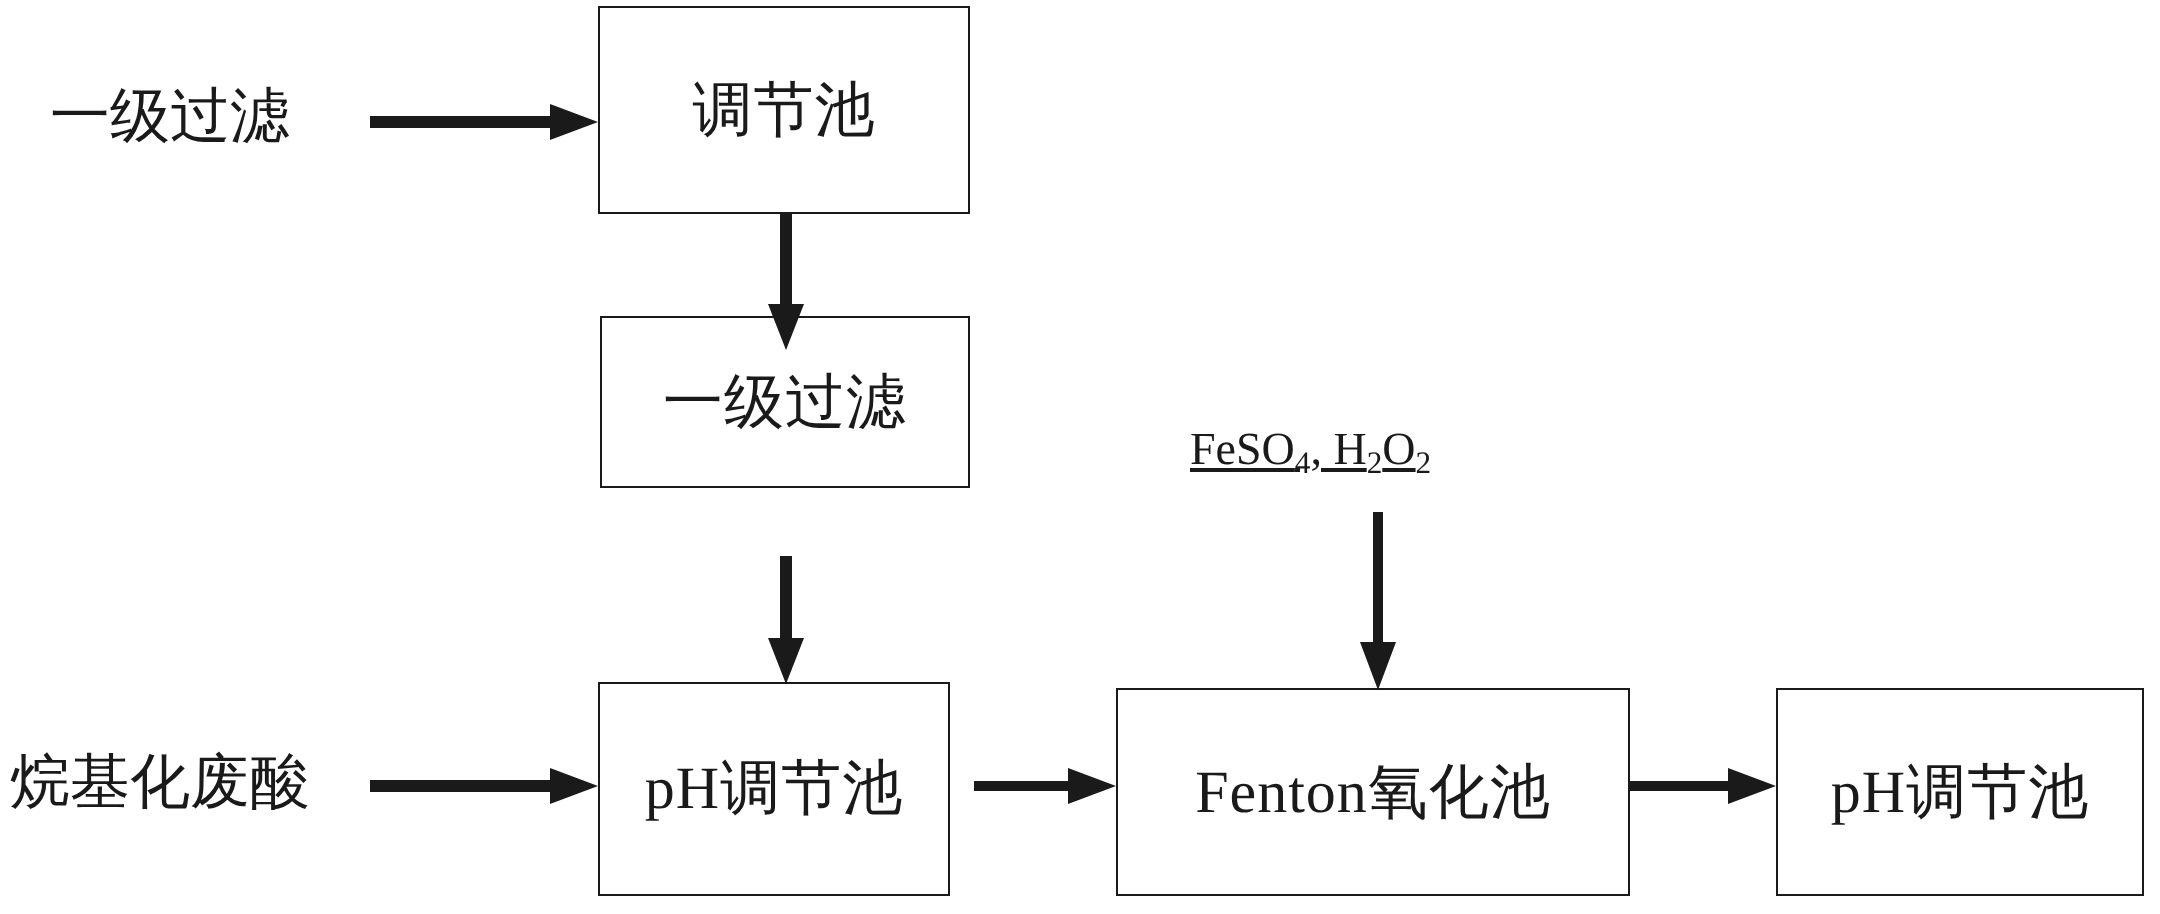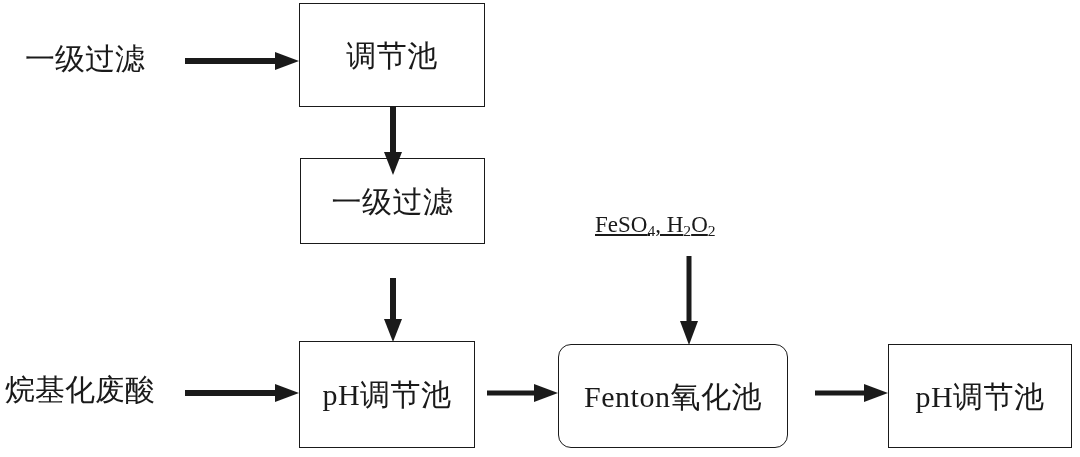--- a/index.html
+++ b/index.html
@@ -67,31 +67,31 @@
   </div>
 
   <div class="node" style="left:300px; top:158px; width:185px; height:86px;">
     <span class="node-label">一级过滤</span>
   </div>
 
   <div class="node" style="left:299px; top:341px; width:176px; height:107px;">
     <span class="node-label">pH调节池</span>
   </div>
 
-  <div class="node" style="left:558px; top:344px; width:230px; height:104px;border-radius:13px;">
+  <div class="node" style="left:558px; top:344px; width:257px; height:104px;">
     <span class="node-label">Fenton氧化池</span>
   </div>
 
   <div class="node" style="left:888px; top:344px; width:184px; height:104px;">
     <span class="node-label">pH调节池</span>
   </div>
 
   <div class="free-label" style="left:25px; top:44px;">一级过滤</div>
 
-  <div class="free-label" style="left:5px; top:377px;font-family:Liberation Mono, monospace;">烷基化废酸</div>
+  <div class="free-label" style="left:5px; top:377px;">烷基化废酸</div>
 
   <div class="formula-label" style="left:595px; top:213px;">
     <span>FeSO</span><sub>4</sub><span>, H</span><sub>2</sub><span>O</span><sub>2</sub>
   </div>
 
   <div class="arrow" style="left:185px; top:52px;">
     <svg width="116" height="18" viewBox="0 0 116 18">
       <line x1="0" y1="9" x2="96" y2="9" stroke="#1a1a1a" stroke-width="6"></line>
       <polygon points="90,0 114,9 90,18" fill="#1a1a1a"></polygon>
     </svg>

